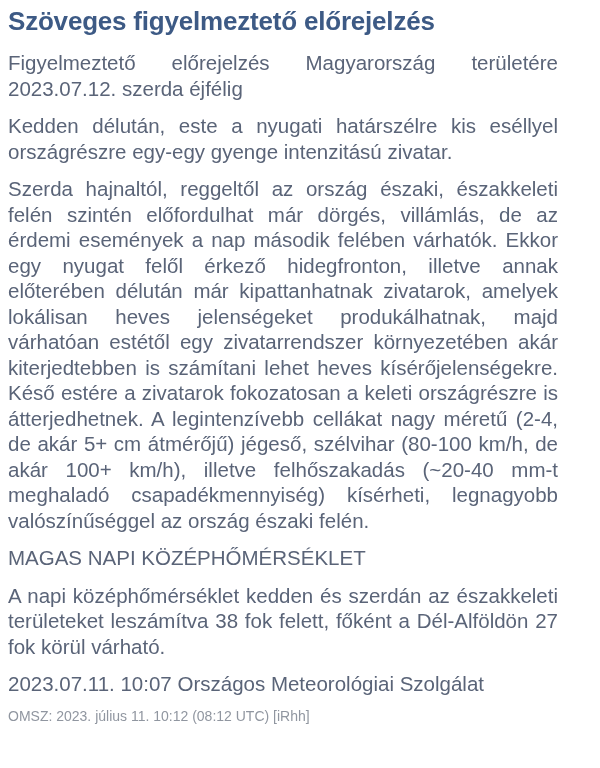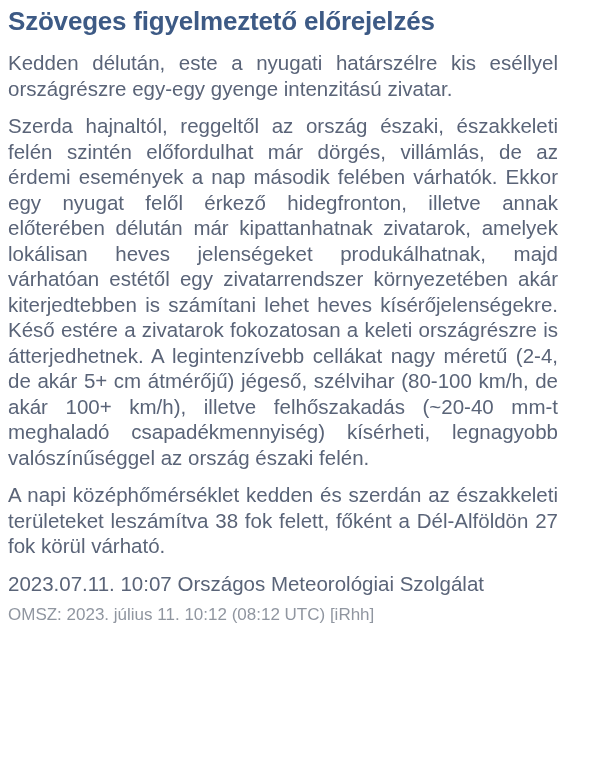--- a/index.html
+++ b/index.html
@@ -46,39 +46,41 @@
     text-align: justify;
     text-align-last: justify;
   }
   .plain-line {
     display: inline-block;
     width: 100%;
     text-align: left;
   }
   .footer-note {
     margin-top: 9px;
-    font-size: 17px;
+    font-size: 14px;
     line-height: 14px;
     color: var(--footer-text);
     text-align: left;
   }
 </style>
 </head>
 <body>
 
 <div class="doc">
 
   <h1 class="page-title">Szöveges figyelmeztető előrejelzés</h1>
 
+  <p class="body-par"><span class="stretch-line">Figyelmeztető előrejelzés Magyarország területére</span><span class="plain-line">2023.07.12. szerda éjfélig</span></p>
 
 
   <p class="body-par">Kedden délután, este a nyugati határszélre kis eséllyel országrészre egy-egy gyenge intenzitású zivatar.</p>
 
   <p class="body-par">Szerda hajnaltól, reggeltől az ország északi, északkeleti felén szintén előfordulhat már dörgés, villámlás, de az érdemi események a nap második felében várhatók. Ekkor egy nyugat felől érkező hidegfronton, illetve annak előterében délután már kipattanhatnak zivatarok, amelyek lokálisan heves jelenségeket produkálhatnak, majd várhatóan estétől egy zivatarrendszer környezetében akár kiterjedtebben is számítani lehet heves kísérőjelenségekre. Késő estére a zivatarok fokozatosan a keleti országrészre is átterjedhetnek. A legintenzívebb cellákat nagy méretű (2-4, de akár 5+ cm átmérőjű) jégeső, szélvihar (80-100 km/h, de akár 100+ km/h), illetve felhőszakadás (~20-40 mm-t meghaladó csapadékmennyiség) kísérheti, legnagyobb valószínűséggel az ország északi felén.</p>
 
+  <p class="body-par no-justify">MAGAS NAPI KÖZÉPHŐMÉRSÉKLET</p>
 
   <p class="body-par">A napi középhőmérséklet kedden és szerdán az északkeleti területeket leszámítva 38 fok felett, főként a Dél-Alföldön 27 fok körül várható.</p>
 
   <p class="body-par no-justify">2023.07.11. 10:07 Országos Meteorológiai Szolgálat</p>
 
   <div class="footer-note">OMSZ: 2023. július 11. 10:12 (08:12 UTC)  [iRhh]</div>
 
 </div>
 
 </body></html>

